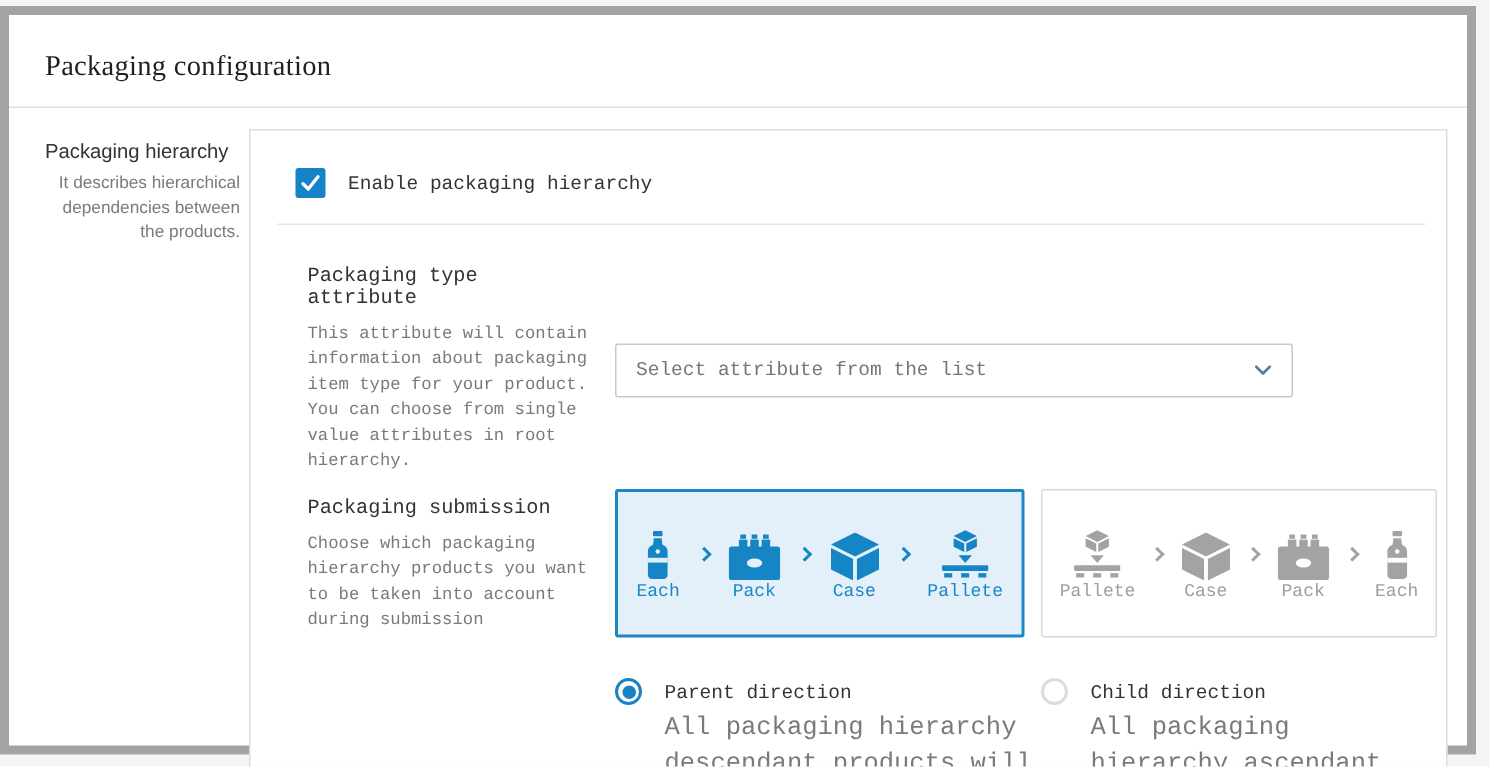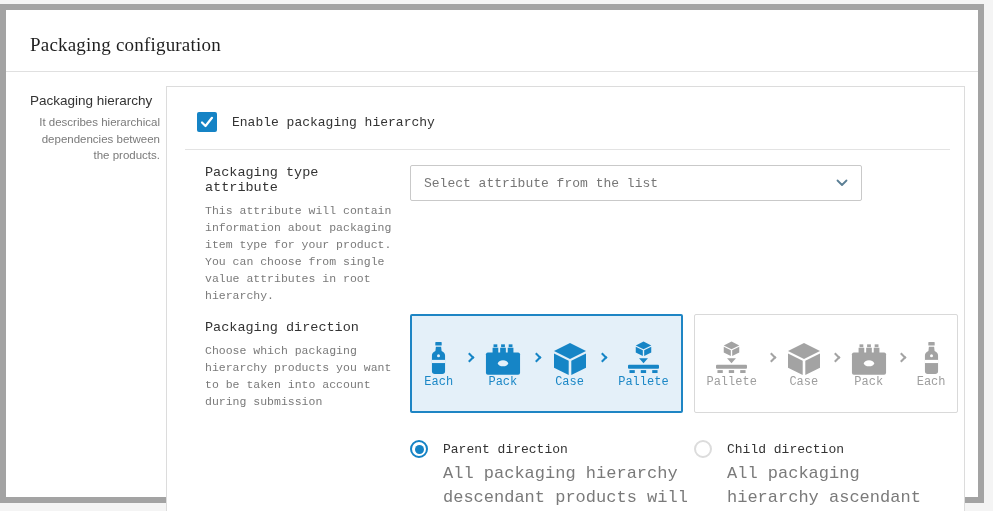--- a/index.html
+++ b/index.html
@@ -33,21 +33,21 @@
   
   .enable-row { display:flex; align-items:center; gap:15px; padding:25px 0 0 30px; }
   .checkbox {
     width:20px; height:20px; border-radius:2px; background:#1583c5;
     display:flex; align-items:center; justify-content:center; cursor:pointer; flex:none;
   }
   .enable-label { font-size:13px; color:#333; }
   .hr { border-top:1px solid #e3e3e3; margin:17px 14px 0 18px; }
   
   .section { display:flex; padding-left:38px; }
-  .section.first { margin-top:15px; }
+  .section.first { margin-top:27px;align-items:center; }
   .section.second { margin-top:10px; }
   .label-col { width:205px; flex:none; padding-right:12px; }
   .sec-h { font-size:13.5px; color:#333; margin-bottom:7px; }
   .sec-p { font-size:11.5px; color:#7a7a7a; line-height:1.48; }
   .label-col.pushed { padding-top:6px; }
   
   .dropdown {
     width:452px; height:36px; border:1px solid #c9c9c9; border-radius:2px;
     display:flex; align-items:center; padding:0 13px; cursor:pointer; background:#fff;
   }
@@ -135,21 +135,21 @@
               <svg width="12" height="8" viewBox="0 0 12 8">
                 <polyline points="1.5,1.5 6,6 10.5,1.5" fill="none" stroke="#5b7f95" stroke-width="1.8" stroke-linecap="round" stroke-linejoin="round"></polyline>
               </svg>
             </span>
           </div>
         </div>
       </div>
 
       <div class="section second">
         <div class="label-col pushed">
-          <div class="sec-h">Packaging direction</div>
+          <div class="sec-h">Packaging submission</div>
           <div class="sec-p">Choose which packaging hierarchy products you want to be taken into account during submission</div>
         </div>
 
         <div class="dir-right">
 
           <div class="cards">
 
             <div class="card selected">
               <div class="step">
                 <div class="step-icon">

